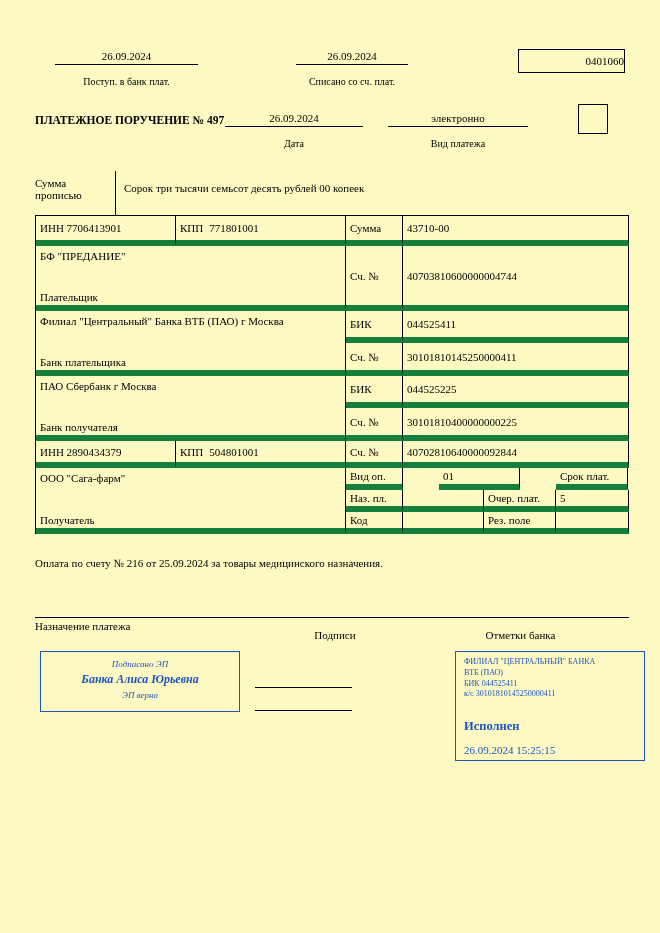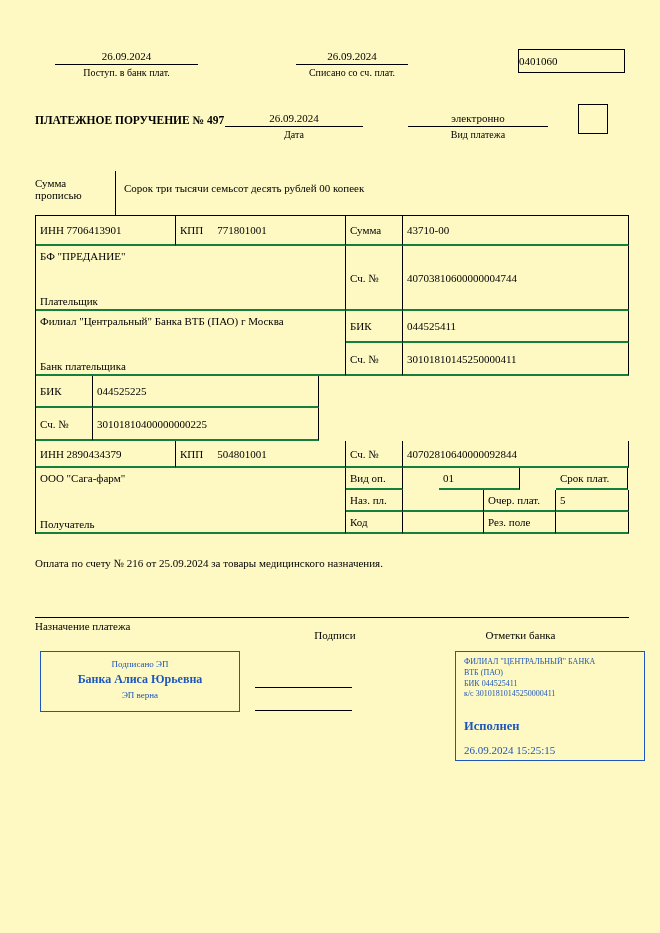--- a/index.html
+++ b/index.html
@@ -2,41 +2,41 @@
 <html><head>
 <meta charset="utf-8">
 <style>
   * { margin:0; padding:0; box-sizing:border-box; }
   body { background:#ffffff; }
   .page { position:relative; width:660px; height:933px; background:#fef9c3;
           font-family:"Liberation Serif","DejaVu Serif",serif; font-size:11px; color:#000;
           overflow:hidden; }
   .abs { position:absolute; }
   .center { text-align:center; }
-  .small { font-size:10px; }
+  .small { font-size:10px;margin-top:9px; }
   .uline { border-bottom:1px solid #000; padding-bottom:2px; }
   .code-box { position:absolute; left:518px; top:49px; width:107px; height:24px;
-              border:1px solid #000; display:flex; align-items:center; justify-content:flex-start; }
+              border:1px solid #000; display:flex; align-items:center; justify-content:flex-end; }
   .empty-box { position:absolute; left:578px; top:104px; width:30px; height:30px; border:1px solid #000; }
   .vline { position:absolute; border-left:1px solid #000; }
   .hline { position:absolute; border-top:1px solid #000; }
 
   .ftable { position:absolute; left:35px; top:215px; width:594px;
             border-top:1px solid #000; border-left:1px solid #000; }
   .trow { display:flex; }
   .subrow { display:flex; flex:none; }
-  .cell { flex:none; border-right:1px solid #000; border-bottom:2px solid #15803d;
+  .cell { flex:none; border-right:1px solid #000; border-bottom:6px solid #15803d;
           padding:1px 4px; overflow:hidden; }
   .vc { display:flex; align-items:center; }
   .w140{width:140px} .w170{width:170px} .w310{width:310px}
   .w57{width:57px} .w226{width:226px} .w81{width:81px} .w72{width:72px} .w73{width:73px}
   .rightstack { display:flex; flex-direction:column; width:283px; flex:none; }
   .namecell { position:relative; padding:4px 4px; }
   .namecell .role { position:absolute; left:4px; bottom:2px; }
-  .kpp-gap { display:inline-block; margin-left:14px; }
+  .kpp-gap { display:inline-block; margin-left:6px; }
 
   .title { font-size:11.5px; font-weight:bold;font-family:Liberation Serif, serif; }
 
   .stamp { position:absolute; border:1px solid #1d56bd; color:#1d56bd; }
   .sig-stamp { left:40px; top:651px; width:200px; height:61px; text-align:center; padding-top:7px; }
   .sig-stamp .signed { font-size:9px; }
   .sig-stamp .name { font-size:12px; font-weight:bold; margin:3px 0; }
   .bank-stamp { left:455px; top:651px; width:190px; height:110px; padding:5px 8px; }
   .bank-stamp .bs-line { font-size:8px; line-height:1.35; }
   .bank-stamp .status { font-size:12.5px; font-weight:bold; margin-top:19px; }
@@ -61,21 +61,21 @@
     <span>0401060</span>
   </div>
 
   <div class="abs title" style="left:35px; top:114px;">ПЛАТЕЖНОЕ ПОРУЧЕНИЕ № 497</div>
 
   <div class="abs center" style="left:225px; top:112px; width:138px;">
     <div class="uline">26.09.2024</div>
     <div class="small" style="padding-top:2px;">Дата</div>
   </div>
 
-  <div class="abs center" style="left:408px; top:112px; width:140px;">
+  <div class="abs center" style="left:388px; top:112px; width:140px;">
     <div class="uline">электронно</div>
     <div class="small" style="padding-top:2px;">Вид платежа</div>
   </div>
 
   <div class="empty-box"></div>
 
   <div class="abs" style="left:35px; top:177px;">
     <div>Сумма</div>
     <div>прописью</div>
   </div>
@@ -120,20 +120,24 @@
           <div class="cell w226 vc">044525411</div>
         </div>
         <div class="subrow" style="height:33px;">
           <div class="cell w57 vc">Сч. №</div>
           <div class="cell w226 vc">30101810145250000411</div>
         </div>
       </div>
     </div>
 
     <div class="trow" style="height:65px;">
+      <div class="cell w310 namecell">
+        <div>ПАО Сбербанк г Москва</div>
+        <div class="role">Банк получателя</div>
+      </div>
       <div class="rightstack">
         <div class="subrow" style="height:32px;">
           <div class="cell w57 vc">БИК</div>
           <div class="cell w226 vc">044525225</div>
         </div>
         <div class="subrow" style="height:33px;">
           <div class="cell w57 vc">Сч. №</div>
           <div class="cell w226 vc">30101810400000000225</div>
         </div>
       </div>
@@ -181,21 +185,21 @@
 
   <div class="abs" style="left:35px; top:556px; width:570px; line-height:1.4;">
     <div>Оплата по счету № 216 от 25.09.2024 за товары медицинского назначения.</div>
   </div>
   <div class="hline" style="left:35px; top:617px; width:594px;"></div>
   <div class="abs" style="left:35px; top:620px;">Назначение платежа</div>
 
   <div class="abs center" style="left:270px; top:629px; width:130px;">Подписи</div>
   <div class="abs center" style="left:453px; top:629px; width:135px;">Отметки банка</div>
 
-  <div class="stamp sig-stamp" style="color: rgb(29, 86, 189); border-color: rgb(29, 86, 189);">
+  <div class="stamp sig-stamp" style="color: rgb(29, 86, 189); border-color: rgb(29, 86, 189); font-style: italic;">
     <div class="signed">Подписано ЭП</div>
     <div class="name">Банка Алиса Юрьевна</div>
     <div class="signed">ЭП верна</div>
   </div>
 
   <div class="hline" style="left:255px; top:687px; width:97px;"></div>
   <div class="hline" style="left:255px; top:710px; width:97px;"></div>
 
   <div class="stamp bank-stamp" style="color: rgb(29, 86, 189); border-color: rgb(29, 86, 189);">
     <div class="bs-line">ФИЛИАЛ "ЦЕНТРАЛЬНЫЙ" БАНКА</div>

